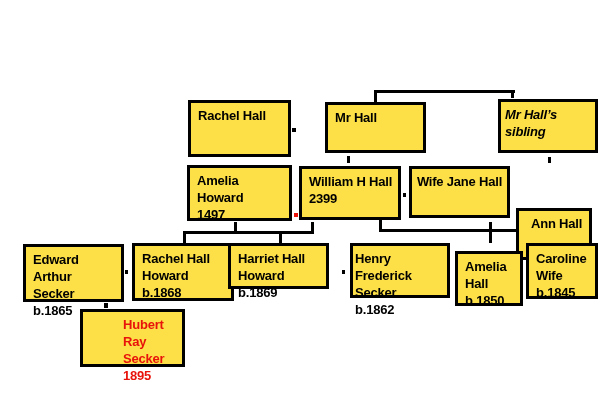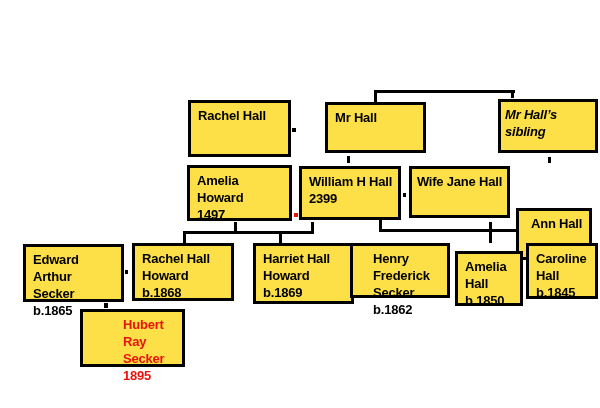--- a/index.html
+++ b/index.html
@@ -109,38 +109,38 @@
   <div class="pbox" style="left:23px; top:244px; width:101px; height:58px;">
     <div class="ptext">Edward Arthur
 Secker
 b.1865</div>
   </div>
   <div class="pbox" style="left:132px; top:243px; width:102px; height:58px;">
     <div class="ptext">Rachel Hall
 Howard
 b.1868</div>
   </div>
-  <div class="pbox" style="left:253px; top:243px; width:101px; height:61px;">
+  <div class="pbox" style="left:228px; top:243px; width:101px; height:46px;">
     <div class="ptext">Harriet Hall
 Howard
 b.1869</div>
   </div>
   <div class="pbox" style="left:350px; top:243px; width:100px; height:55px;">
-    <div class="ptext" style="padding-left:20px;">Henry Frederick
+    <div class="ptext" style="padding-left:2px;">Henry Frederick
 Secker
 b.1862</div>
   </div>
   <div class="pbox" style="left:455px; top:243px; width:68px; height:55px;margin-top:8px;">
     <div class="ptext">Amelia
 Hall
 b.1850</div>
   </div>
   <div class="pbox" style="left:526px; top:243px; width:72px; height:56px;">
     <div class="ptext">Caroline
-Hall
+Wife
 b.1845</div>
   </div>
 
   <div class="pbox" style="left:80px; top:309px; width:105px; height:58px;">
     <div class="ptext red-text">Hubert Ray
 Secker
  1895</div>
   </div>
 
 </div>

